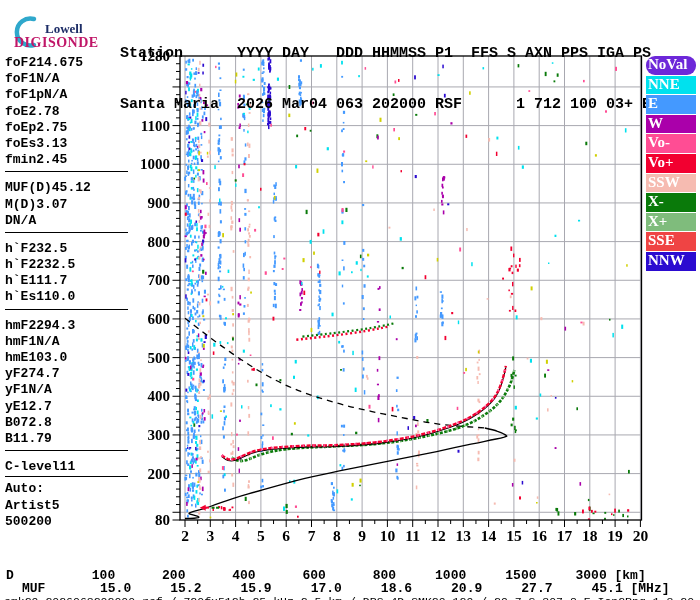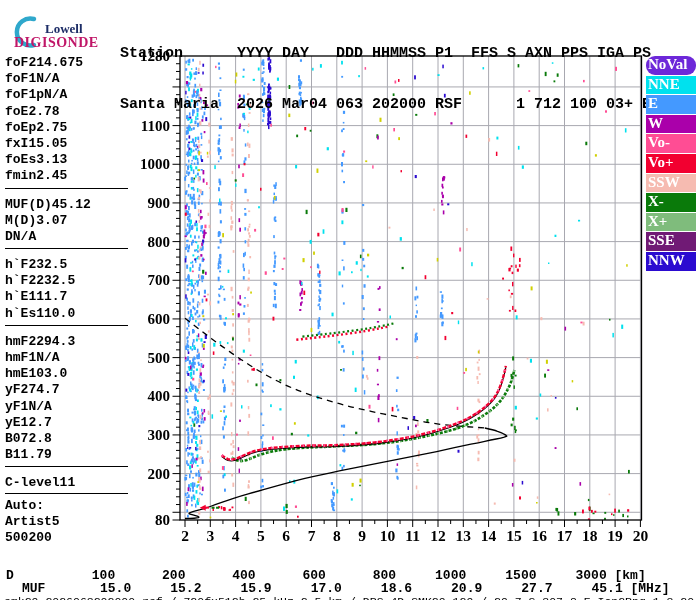--- a/index.html
+++ b/index.html
@@ -1692,24 +1692,20 @@
         </div>
         <div class="prow">
           <span>foE</span>
           <span>2.78</span>
         </div>
         <div class="prow">
           <span>foEp</span>
           <span>2.75</span>
         </div>
         <div class="prow">
-          <span>fxI</span>
-          <span>15.05</span>
-        </div>
-        <div class="prow">
           <span>foEs</span>
           <span>3.13</span>
         </div>
         <div class="prow">
           <span>fmin</span>
           <span>2.45</span>
         </div>
       </div>
       <div class="pgroup sep">
         <div class="prow">
@@ -1793,20 +1789,20 @@
   <div id="legend">
       <div class="litem" style="background: #6d28d9; border-radius: 9px;">NoVal</div>
       <div class="litem" style="background: rgb(0, 225, 238);">NNE</div>
       <div class="litem" style="background: rgb(68, 153, 255);">E</div>
       <div class="litem" style="background: rgb(170, 0, 170);">W</div>
       <div class="litem" style="background: rgb(255, 77, 148);">Vo-</div>
       <div class="litem" style="background: rgb(242, 0, 48);">Vo+</div>
       <div class="litem" style="background: rgb(246, 187, 177);">SSW</div>
       <div class="litem" style="background: rgb(10, 122, 10);">X-</div>
       <div class="litem" style="background: rgb(127, 188, 124);">X+</div>
-      <div class="litem" style="background: #701a75;">SSE</div>
+      <div class="litem" style="background: #ef4444;">SSE</div>
       <div class="litem" style="background: rgb(43, 11, 208);">NNW</div>
     </div>
 
   <pre id="drow">D          100      200      400      600      800     1000     1500     3000 [km]</pre>
   <pre id="mrow">MUF       15.0     15.2     15.9     17.0     18.6     20.9     27.7     45.1 [MHz]</pre>
   <pre id="status">smk29_2026063202000.rsf / 720fx512h 25 kHz 2.5 km / DPS-4D SMK29 129 / 29.7 S 307.8 E Ion2Png 1.3.20</pre>
 </div>
 
 </body></html>

